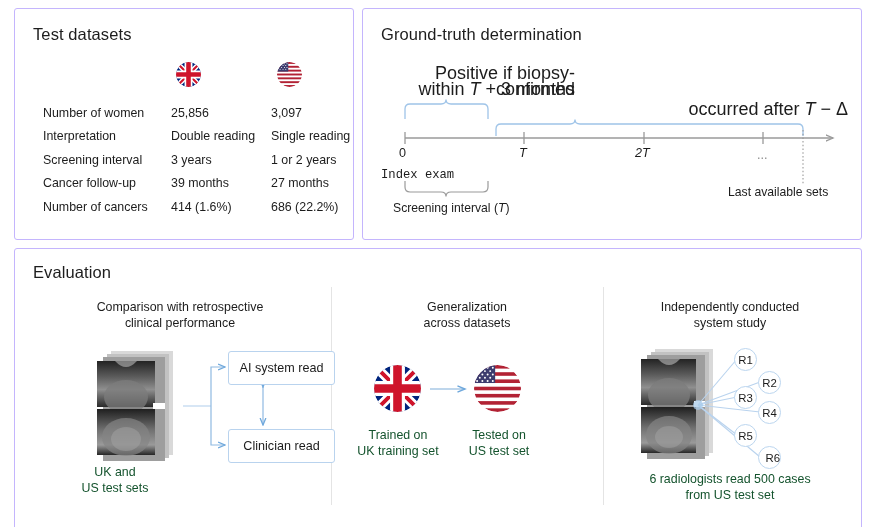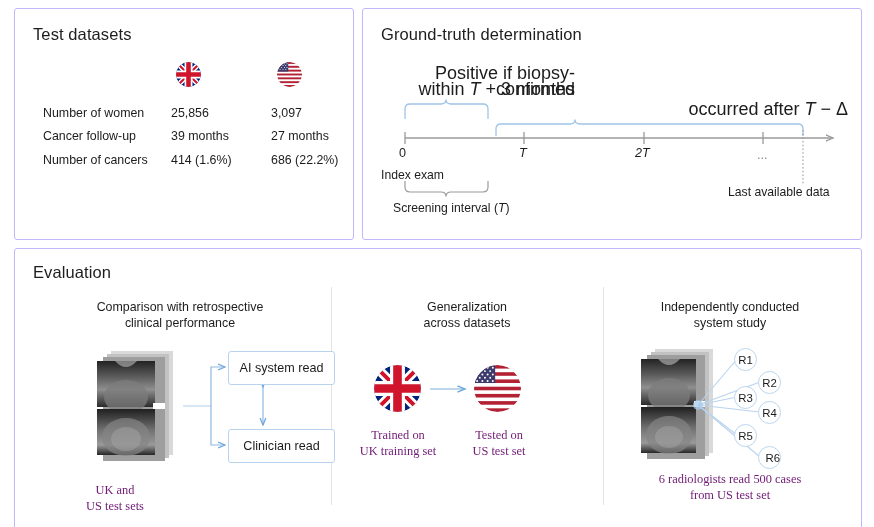--- a/index.html
+++ b/index.html
@@ -50,21 +50,21 @@
     color:#1c1c1c; line-height:16px; width:240px;
   }
   .vdiv{position:absolute; width:1px; background:#e4e4e4;}
   .readbox{
     position:absolute; border:1px solid #b9d3ee; border-radius:3px;
     background:#fff; display:flex; align-items:center; justify-content:center;
     font-size:12.6px; color:#1c1c1c;
   }
   .cap{
     position:absolute; text-align:center; font-size:12.4px;
-    color:#701a75; line-height:16px;font-family:Liberation Serif, serif;
+    color:#14532d; line-height:16px;
   }
   .rcircle{
     position:absolute; width:21px; height:21px; border-radius:50%;
     border:1px solid #bcd6ef; background:#fff;
     font-size:11.4px; color:#1c1c1c;
     display:flex; align-items:center; justify-content:center;
   }
   .mammo-wrap{position:absolute;}
   svg.overlay{position:absolute; left:0; top:0; overflow:visible;}
   .it{font-style:italic;}
@@ -131,20 +131,30 @@
     </span>
   </div>
 
   <div class="tbl">
     <div class="row">
       <span class="c0">Number of women</span>
       <span class="c1">25,856</span>
       <span class="c2">3,097</span>
     </div>
     <div class="row">
+      <span class="c0">Interpretation</span>
+      <span class="c1">Double reading</span>
+      <span class="c2">Single reading</span>
+    </div>
+    <div class="row">
+      <span class="c0">Screening interval</span>
+      <span class="c1">3 years</span>
+      <span class="c2">1 or 2 years</span>
+    </div>
+    <div class="row">
       <span class="c0">Cancer follow-up</span>
       <span class="c1">39 months</span>
       <span class="c2">27 months</span>
     </div>
     <div class="row">
       <span class="c0">Number of cancers</span>
       <span class="c1">414 (1.6%)</span>
       <span class="c2">686 (22.2%)</span>
     </div>
   </div>
@@ -190,22 +200,22 @@
     <g fill="none" stroke="#9a9a9a" stroke-width="1.2">
       <path d="M42,172 L42,178 Q42,183 47,183 L78,183 Q83,183 83,187.5 Q83,183 88,183 L120,183 Q125,183 125,178 L125,172"></path>
     </g>
   </svg>
 
   <div class="tick-lbl" style="left:36px;top:137px;">0</div>
   <div class="tick-lbl it" style="left:156px;top:137px;">T</div>
   <div class="tick-lbl it" style="left:272px;top:137px;">2T</div>
   <div class="tick-lbl" style="left:394px;top:139px;color:#8a8a8a;">...</div>
 
-  <div class="axis-note" style="left:18px;top:159px;">Index exam</div>
-  <div class="axis-note" style="left:365px;top:176px;">Last available data</div>
+  <div class="axis-note" style="left:18px;top:159px;font-family:Liberation Mono, monospace;">Index exam</div>
+  <div class="axis-note" style="left:365px;top:176px;">Last available sets</div>
   <div class="axis-note" style="left:30px;top:192px;">Screening interval (<span class="it">T</span>)</div>
 </div>
 
 <div class="panel" id="panel-eval">
   <div class="panel-title" style="left:18px;top:14px;">Evaluation</div>
 
   <div class="vdiv" style="left:316px;top:38px;height:218px;"></div>
   <div class="vdiv" style="left:588px;top:38px;height:218px;"></div>
 
   <div class="col-title" style="left:45px;top:50px;width:240px;">
@@ -261,21 +271,21 @@
     <line x1="248" y1="138" x2="248" y2="176" stroke="#8fb9e2" stroke-width="1.2" marker-end="url(#ab)" marker-start="url(#ab)"></line>
   </svg>
 
   <div class="readbox" style="left:213px;top:102px;width:105px;height:32px;">
     <span>AI system read</span>
   </div>
   <div class="readbox" style="left:213px;top:180px;width:105px;height:32px;">
     <span>Clinician read</span>
   </div>
 
-  <div class="cap" style="left:58px;top:233px;width:84px;">
+  <div class="cap" style="left:58px;top:215px;width:84px;">
     <span>UK and</span><br>
     <span>US test sets</span>
   </div>
 
   <div class="col-title" style="left:332px;top:50px;width:240px;">
     <span>Generalization</span><br>
     <span>across datasets</span>
   </div>
 
   <div style="position:absolute;left:359px;top:116px;">

